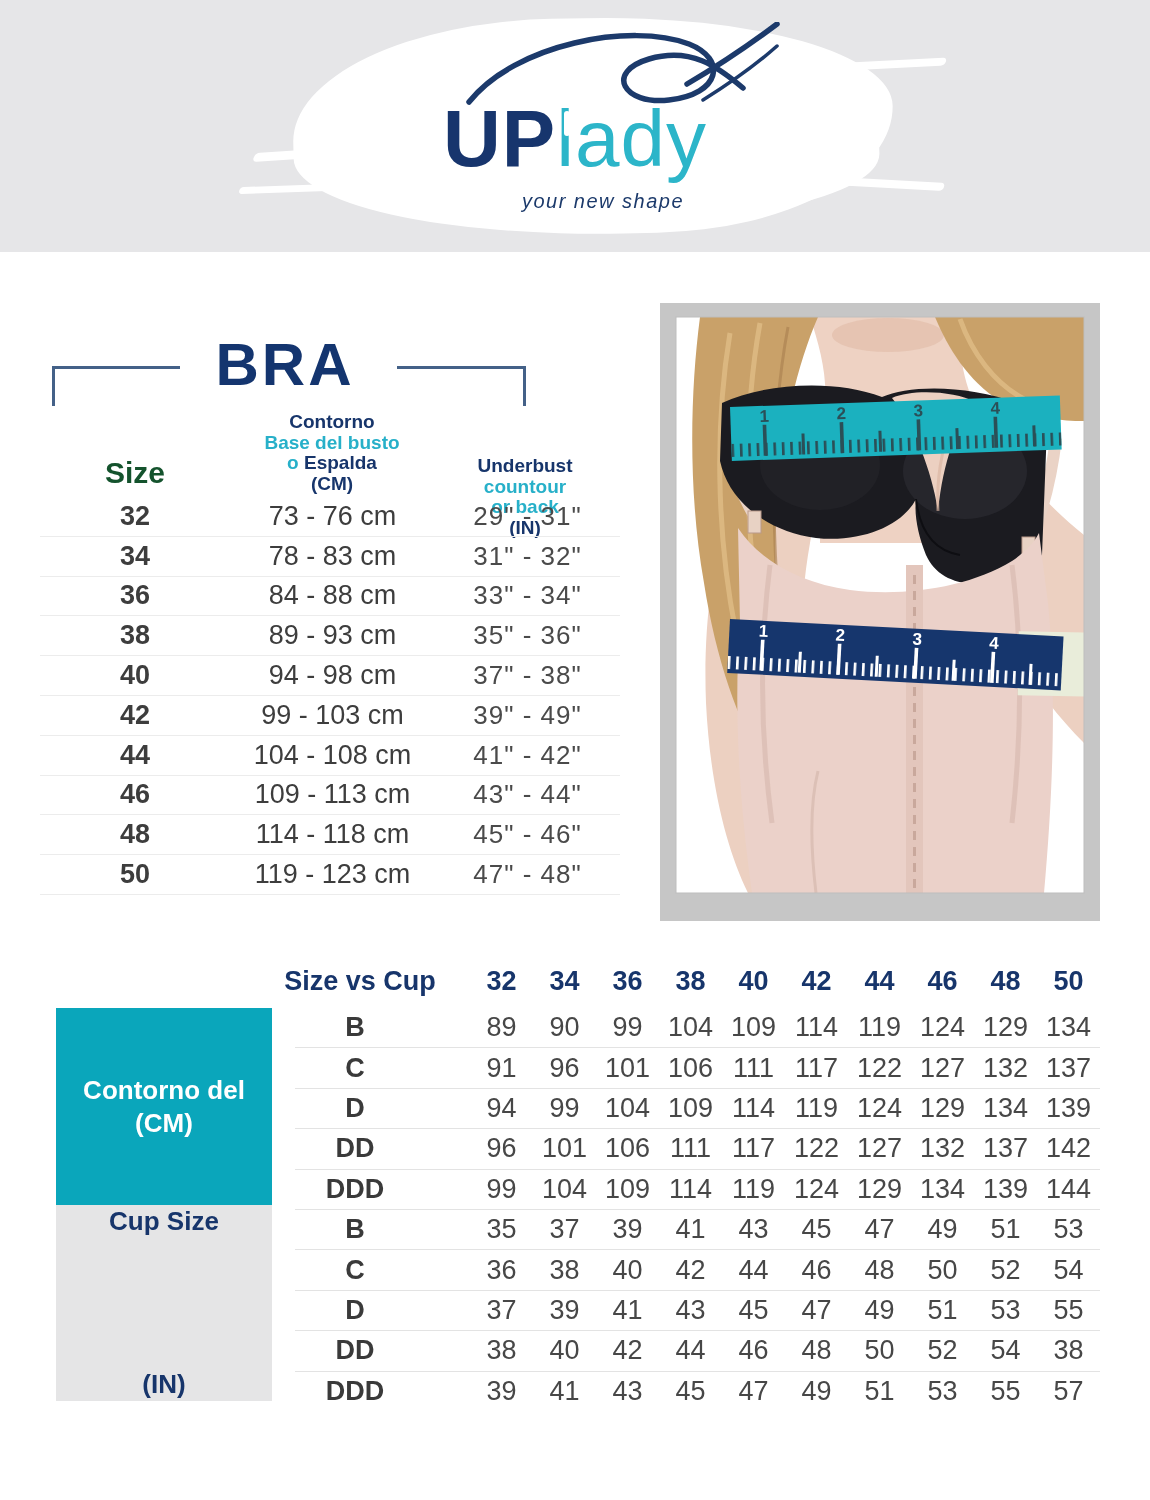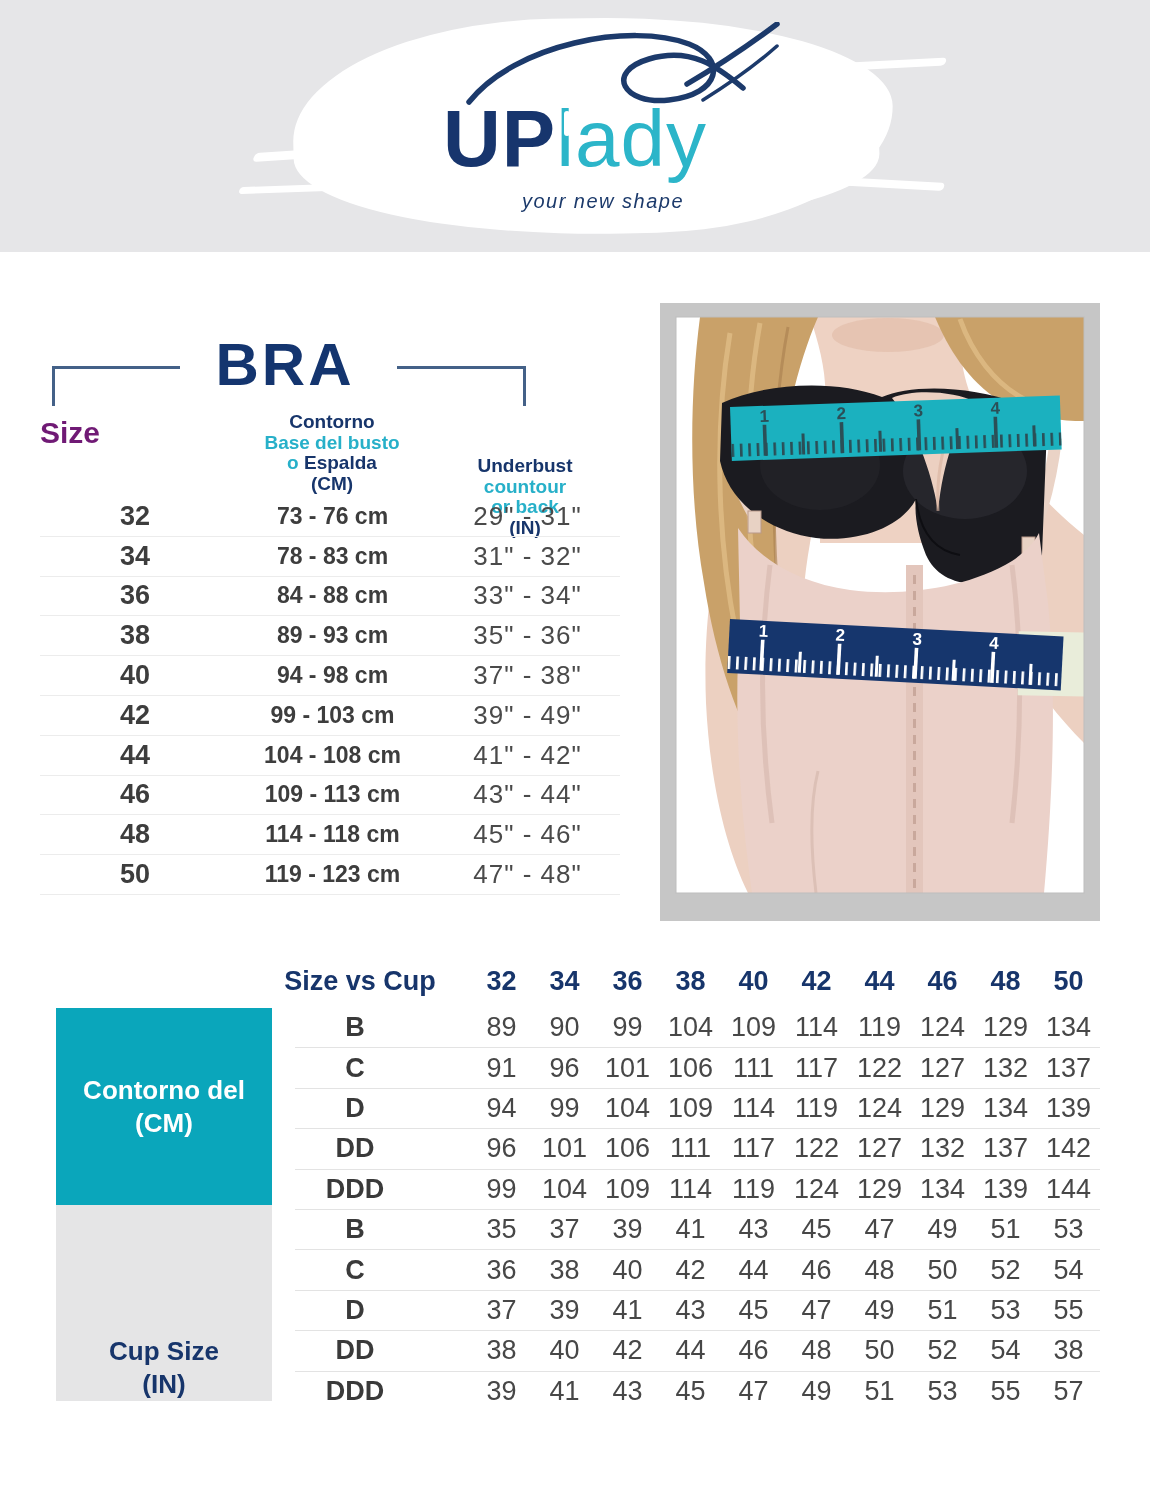--- a/index.html
+++ b/index.html
@@ -27,47 +27,47 @@
   .tagline{position:absolute;left:0;top:190px;width:1150px;text-align:center;padding-left:56px;
            box-sizing:border-box;font-style:italic;font-size:20px;letter-spacing:1.5px;color:#1c3a6b;}
 
   
   .bra-title{position:absolute;left:195px;top:330px;width:180px;text-align:center;
              font-size:60px;font-weight:800;letter-spacing:3px;color:#14356f;}
   .bracket-l{position:absolute;left:52px;top:366px;width:125px;height:37px;
              border-top:3px solid #446188;border-left:3px solid #446188;}
   .bracket-r{position:absolute;left:397px;top:366px;width:126px;height:37px;
              border-top:3px solid #446188;border-right:3px solid #446188;}
-  .h-size{position:absolute;left:40px;top:416px;width:190px;text-align:left;
-          font-size:30px;font-weight:700;color:#701a75;}
+  .h-size{position:absolute;left:40px;top:456px;width:190px;text-align:center;
+          font-size:30px;font-weight:700;color:#14532d;}
   .h-cm{position:absolute;left:232px;top:412px;width:200px;text-align:center;
         font-size:19px;line-height:20.5px;}
   .h-in{position:absolute;left:430px;top:412px;width:190px;text-align:center;
         font-size:19px;line-height:20.5px;margin-top:44px;}
   .hl-navy{color:#17356b;font-weight:700;}
   .hl-teal{color:#27b0c9;font-weight:600;}
   .bra-rows{position:absolute;left:40px;top:497px;width:580px;}
   .r{height:38.8px;display:flex;align-items:center;border-bottom:1px solid #ececec;}
   .r .c1{width:190px;text-align:center;font-weight:700;font-size:27px;color:#3d3d3d;}
-  .r .c2{width:205px;text-align:center;font-weight:700;font-size:23px;color:#3d3d3d;}
+  .r .c2{width:205px;text-align:center;font-weight:400;font-size:27px;color:#3d3d3d;}
   .r .c3{width:185px;text-align:center;font-weight:400;font-size:26px;color:#4a4a4a;letter-spacing:1px;}
 
   
   .photo{position:absolute;left:660px;top:303px;width:440px;height:618px;}
 
   
   .cup-corner{position:absolute;left:275px;top:966px;width:170px;text-align:center;
               font-size:27px;font-weight:700;color:#17356b;}
   .cup-sizes{position:absolute;left:470px;top:966px;width:630px;display:flex;}
   .cup-sizes span{flex:1;text-align:center;font-size:27px;font-weight:700;color:#17356b;}
   .teal-cell{position:absolute;left:56px;top:1008px;width:216px;height:197px;background:#0aa6bb;
              display:flex;flex-direction:column;justify-content:center;text-align:center;
              color:#ffffff;font-weight:700;font-size:26px;line-height:33px;}
   .gray-cell{position:absolute;left:56px;top:1205px;width:216px;height:196px;background:#e5e5e6;
-             display:flex;flex-direction:column;justify-content:flex-end;text-align:center;
+             display:flex;flex-direction:column;justify-content:space-between;text-align:center;
              color:#17356b;font-weight:700;font-size:26px;line-height:33px;}
   .cup-rows{position:absolute;left:295px;top:1008px;width:805px;}
   .ctrow{height:39.4px;display:flex;align-items:center;border-bottom:1px solid #e3e3e3;}
   .ctrow:last-child{border-bottom:none;}
   .ctrow .cupl{width:120px;text-align:center;font-weight:700;font-size:27px;color:#3a3a3a;}
   .ctrow .vals{flex:1;display:flex;margin-left:55px;}
   .ctrow .vals span{flex:1;text-align:center;font-size:27px;color:#474747;}
 
   .tape-num-t{font-size:17px;font-weight:700;fill:#2b4f57;text-anchor:middle;
               font-family:"Liberation Sans",sans-serif;}

